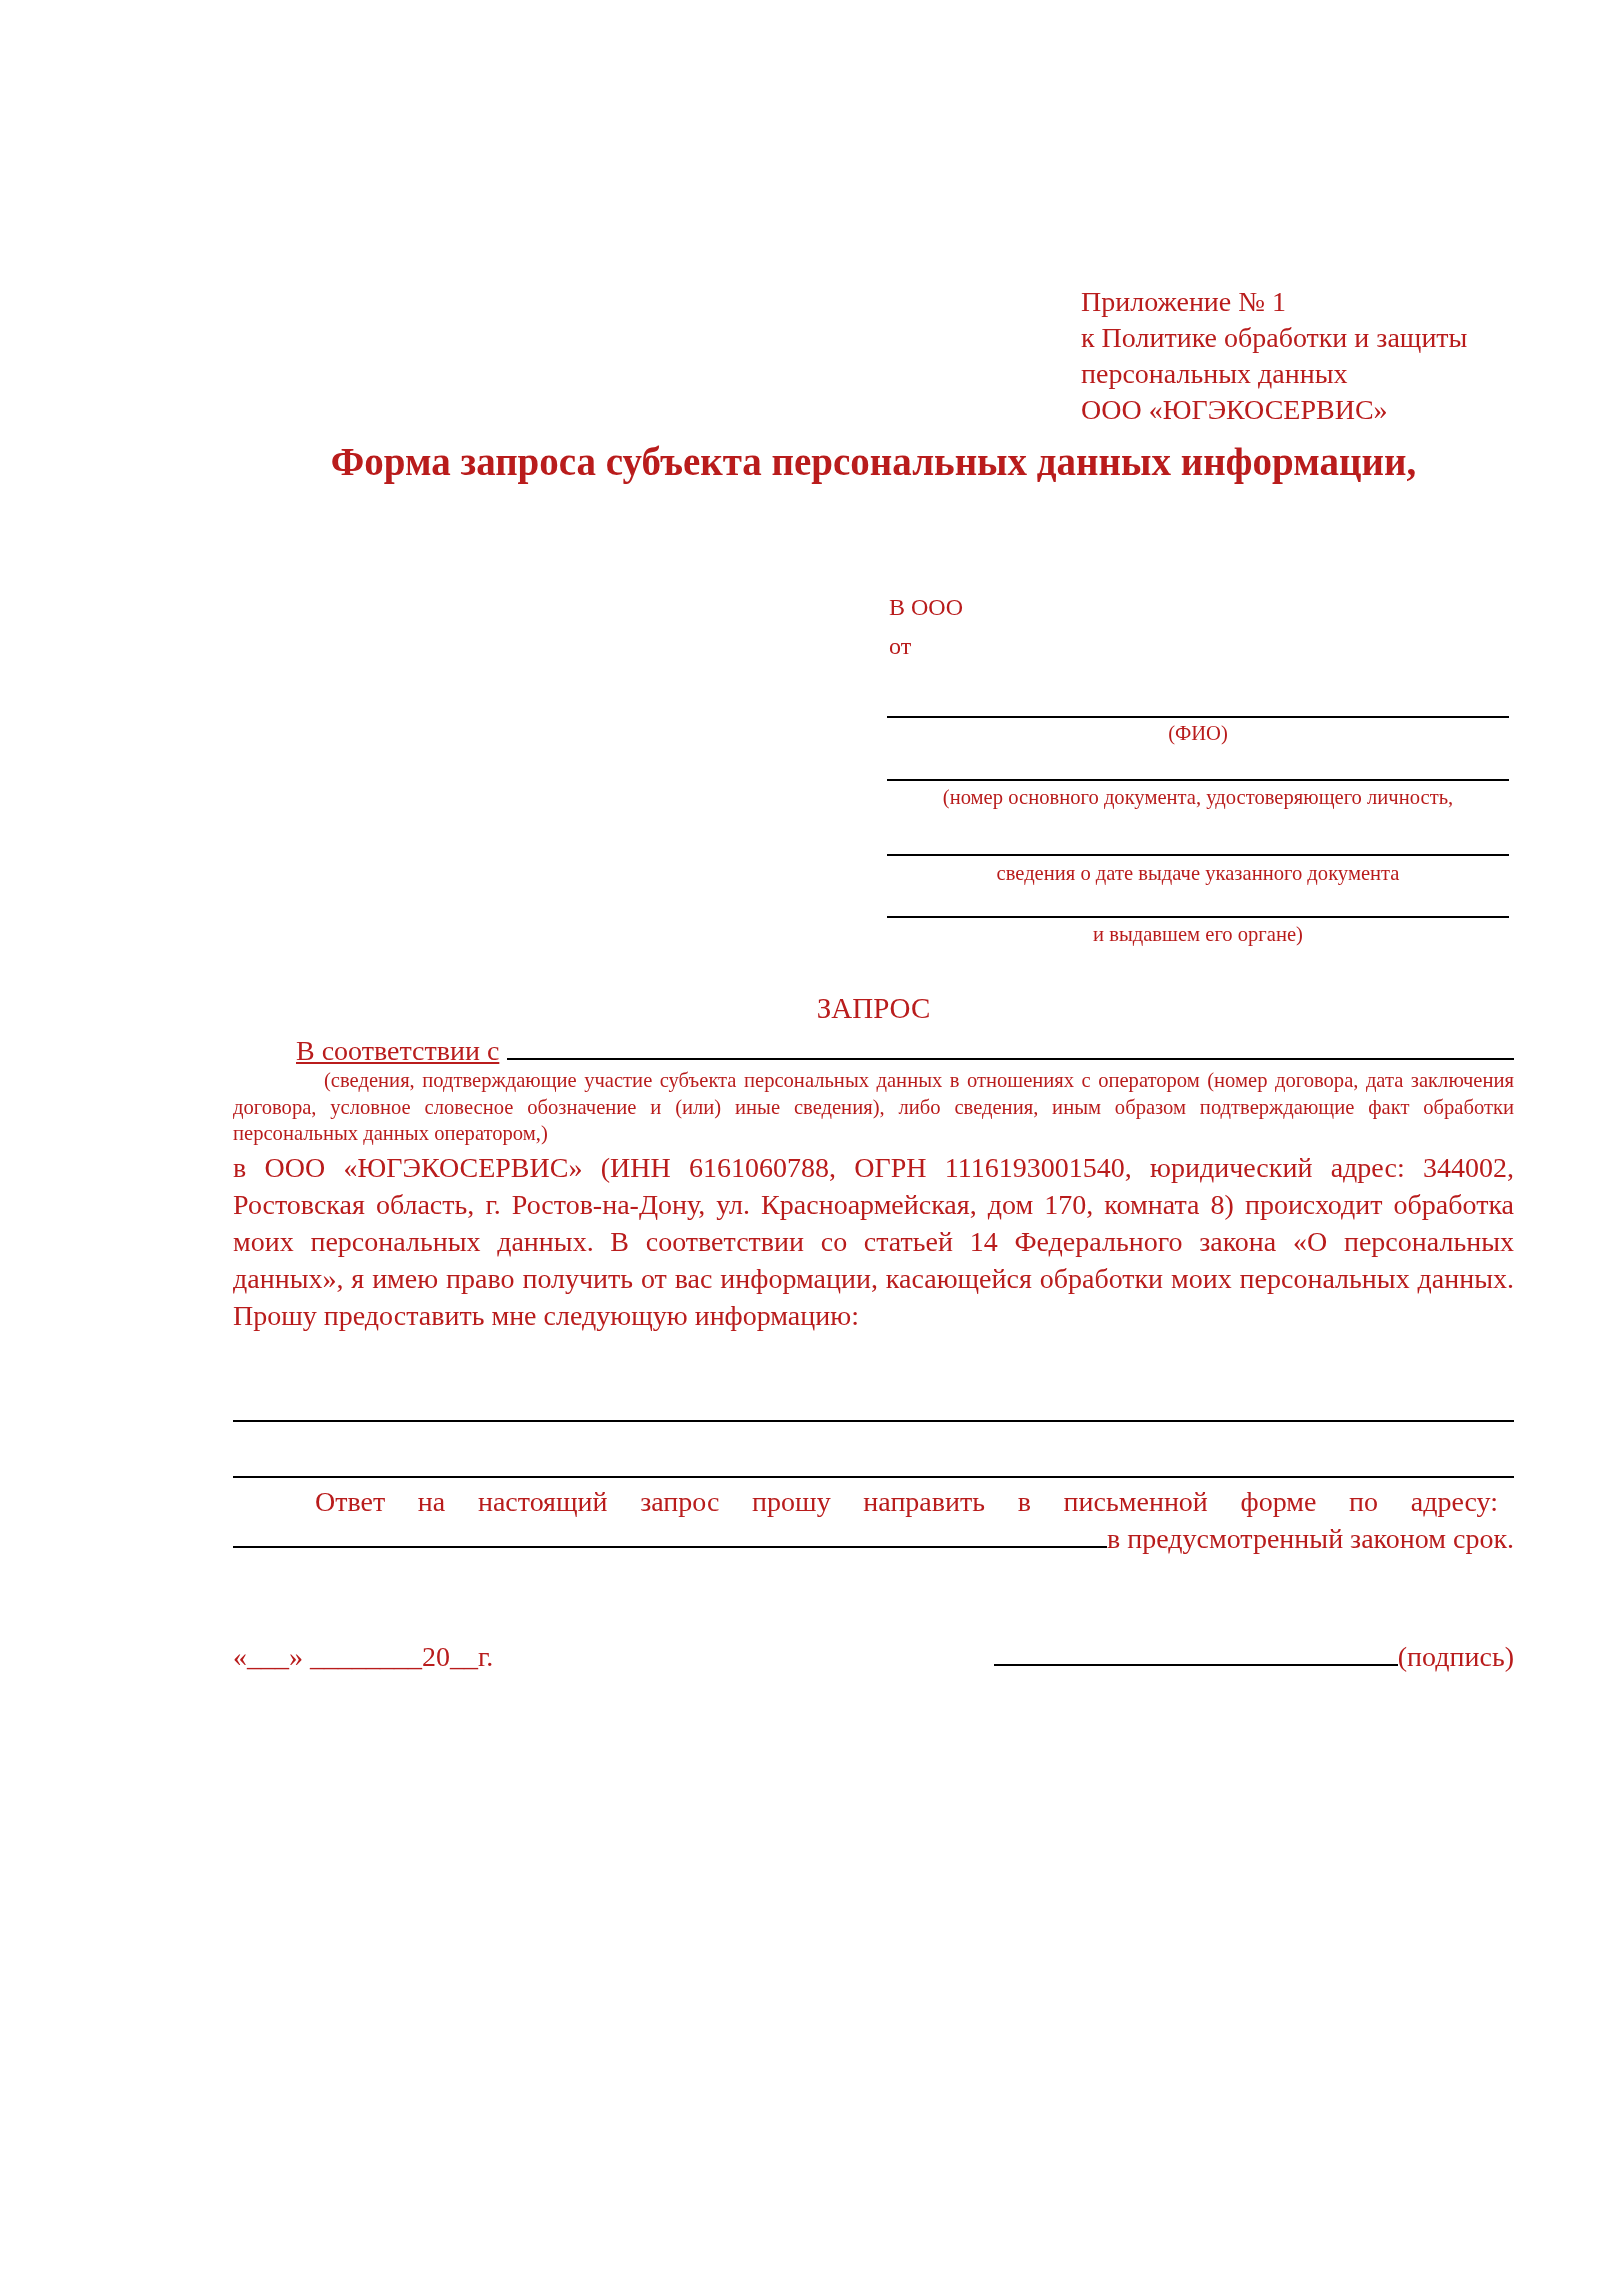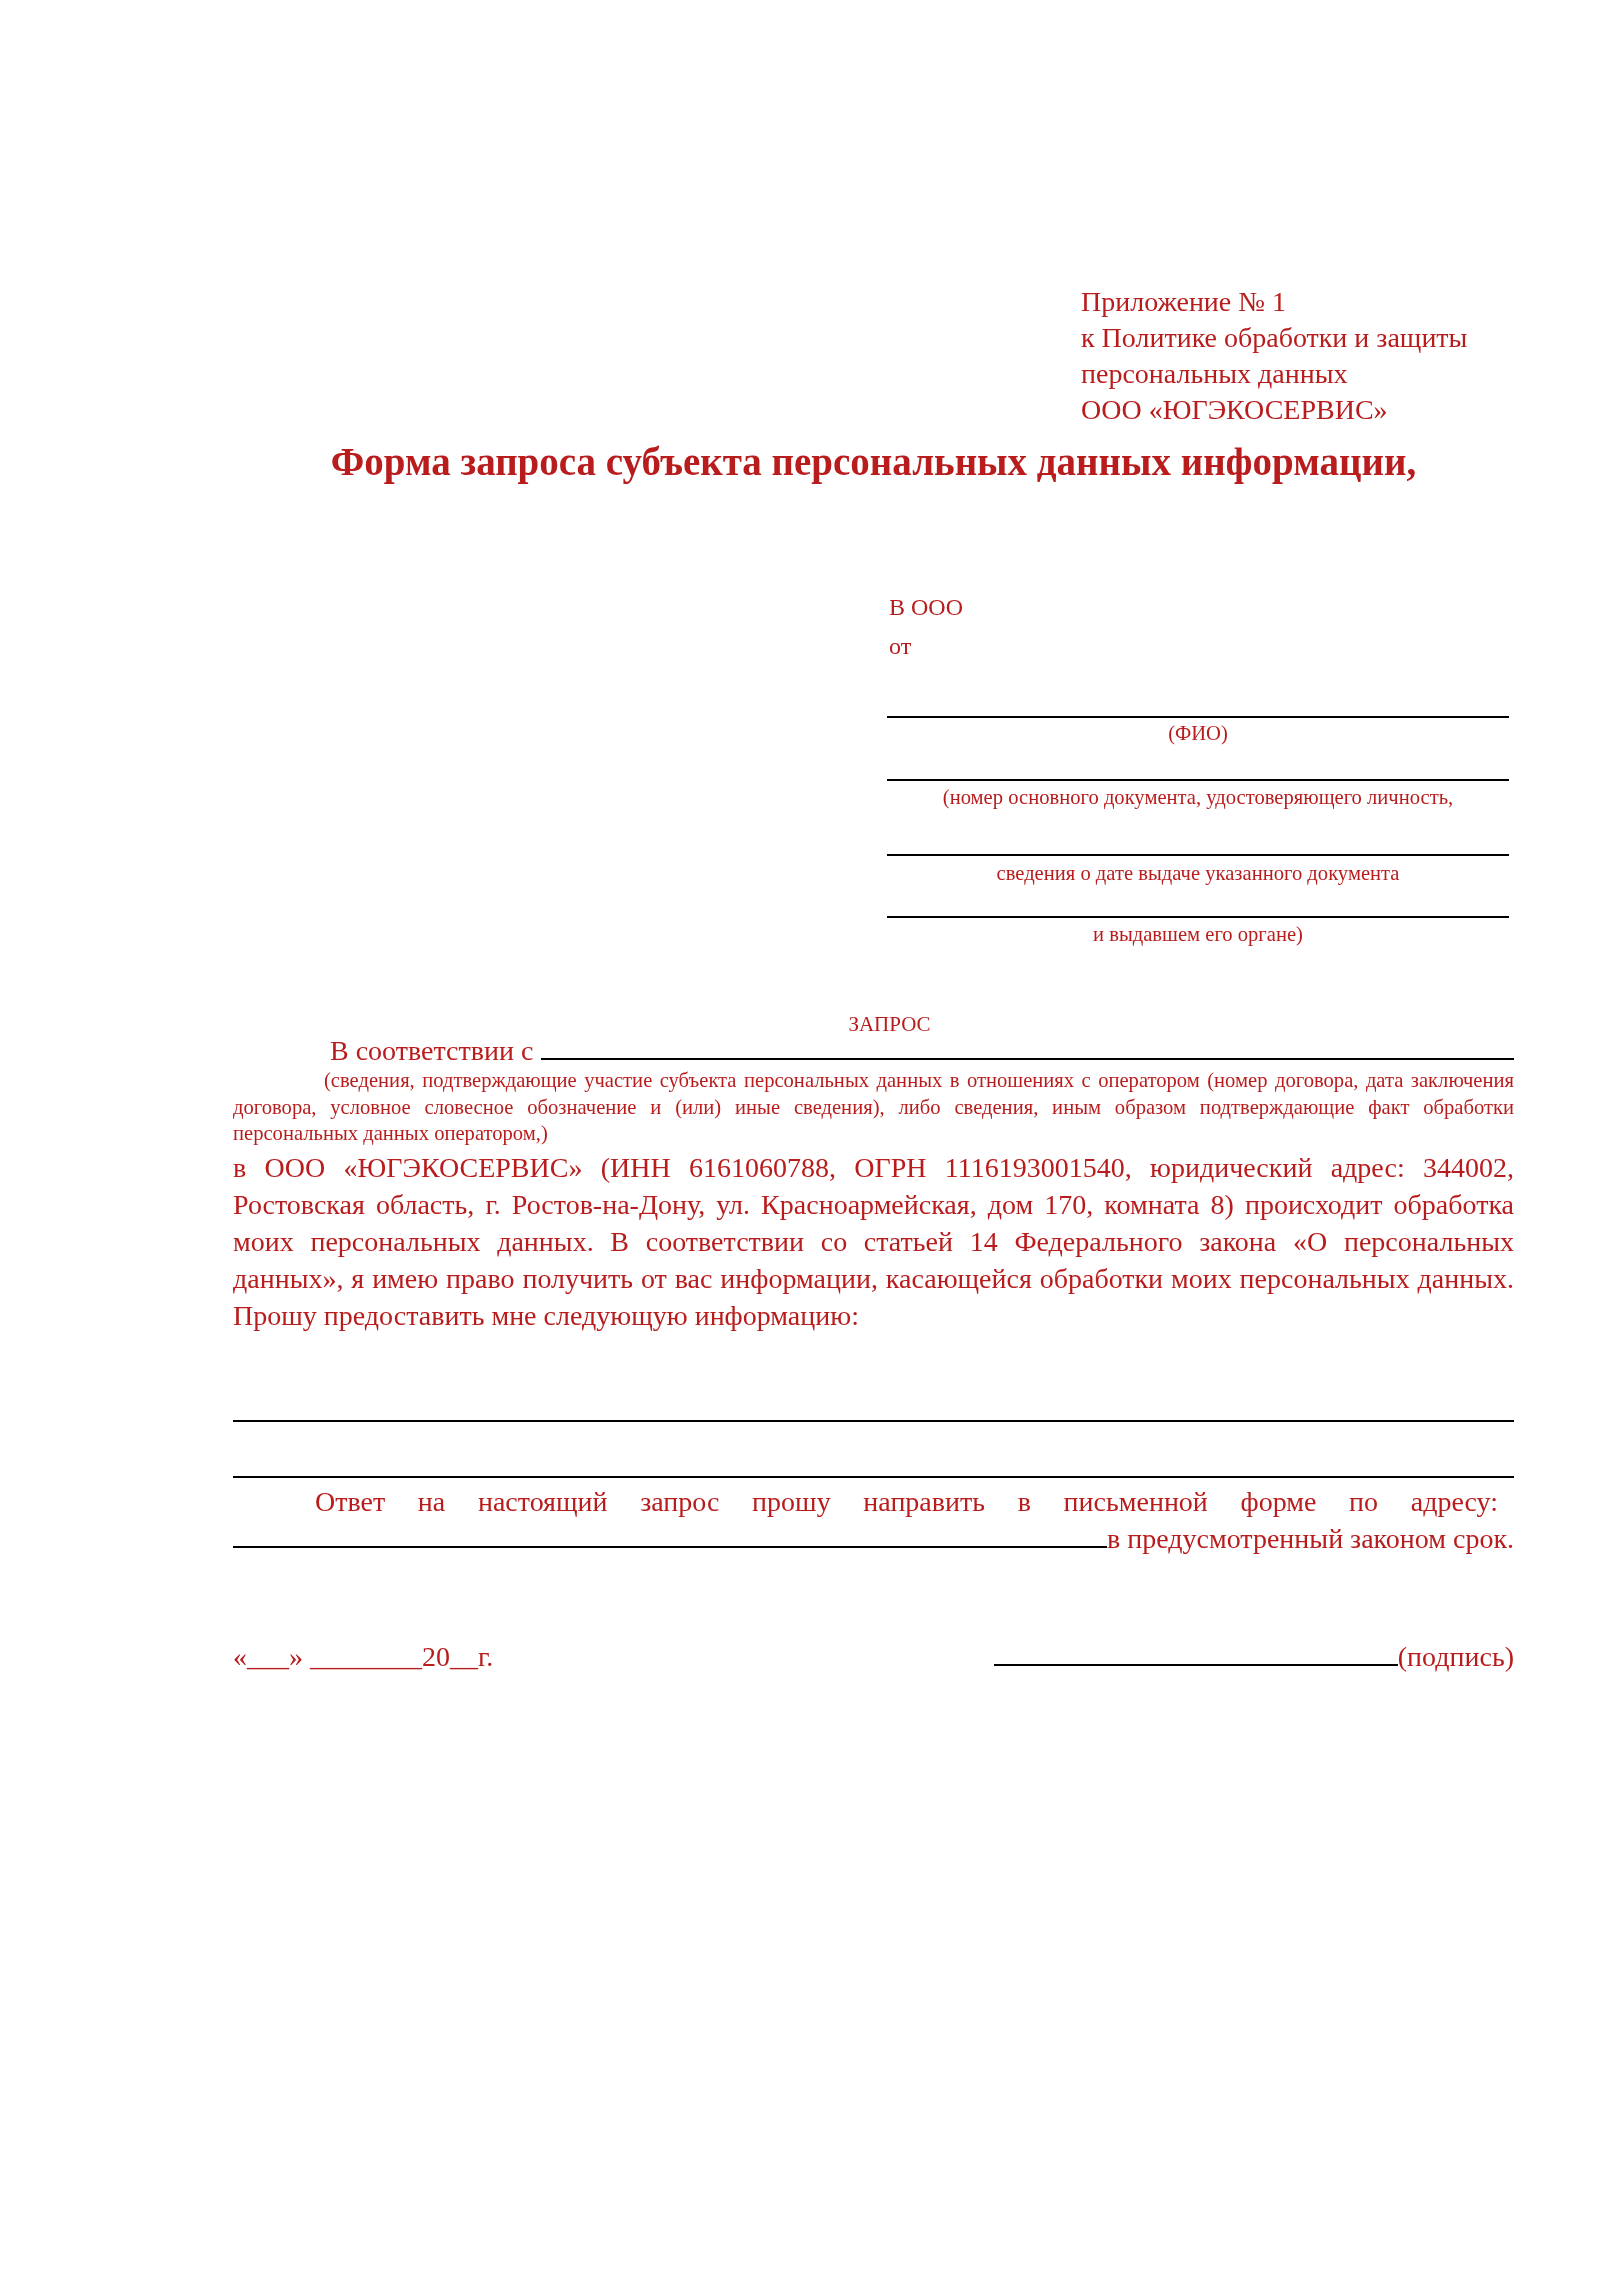--- a/index.html
+++ b/index.html
@@ -38,29 +38,29 @@
     left: 887px; width: 622px; height: 0;
     border-top: 2px solid #000;
   }
   .field-caption {
     left: 887px; width: 622px;
     font-size: 20.6px; line-height: 25.5px; text-align: center;
   }
 
   .request-heading {
     left: 233px; top: 990px; width: 1281px;
-    font-size: 21px; line-height: 37px; text-align: center; margin: 16px;
+    font-size: 29px; line-height: 37px; text-align: center; margin: 0;
   }
 
   .intro-row {
     left: 233px; top: 1031px; width: 1281px;
     display: flex; align-items: baseline;
     font-size: 28px; line-height: 39px;
   }
-  .intro-row .intro-text { margin-left: 97px; white-space: nowrap; }
+  .intro-row .intro-text { margin-left: 63px; white-space: nowrap; text-decoration: underline; }
   .fill-line { flex: 1 1 auto; border-bottom: 2px solid #000; margin-left: 7.8px; }
 
   .small-caption {
     left: 233px; top: 1067px; width: 1281px;
     font-size: 20.6px; line-height: 26.5px;
     text-align: justify; text-indent: 91px; margin: 0;
   }
 
   .body-par {
     left: 233px; top: 1149px; width: 1281px;

